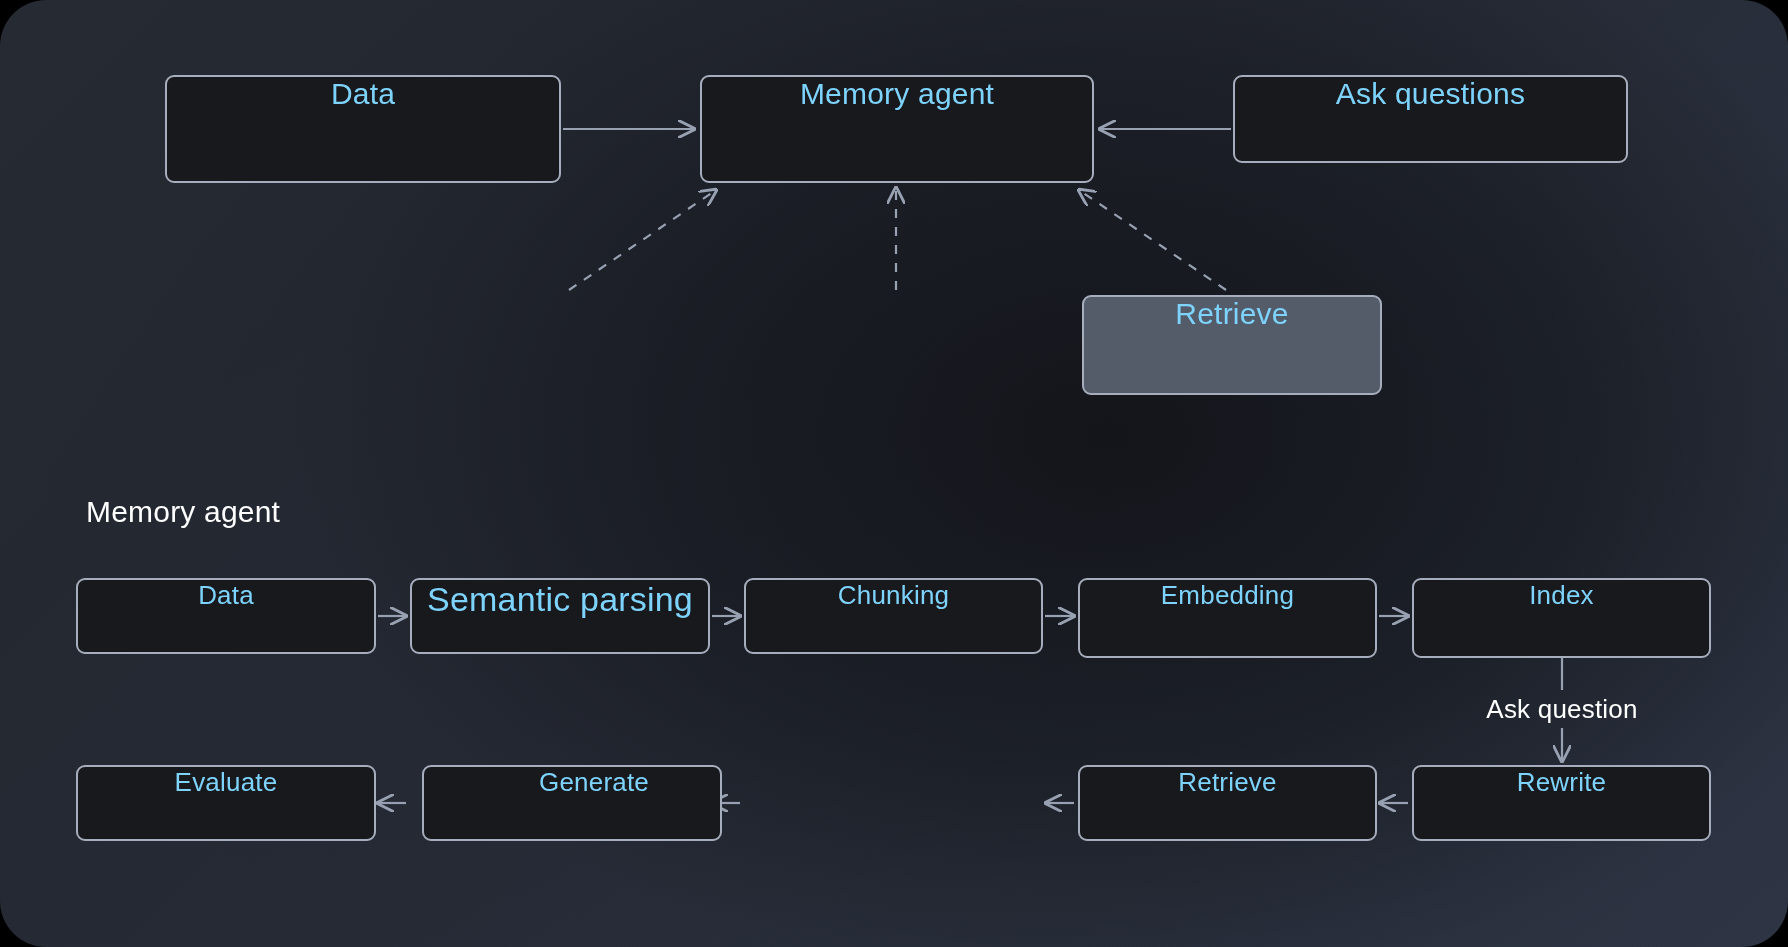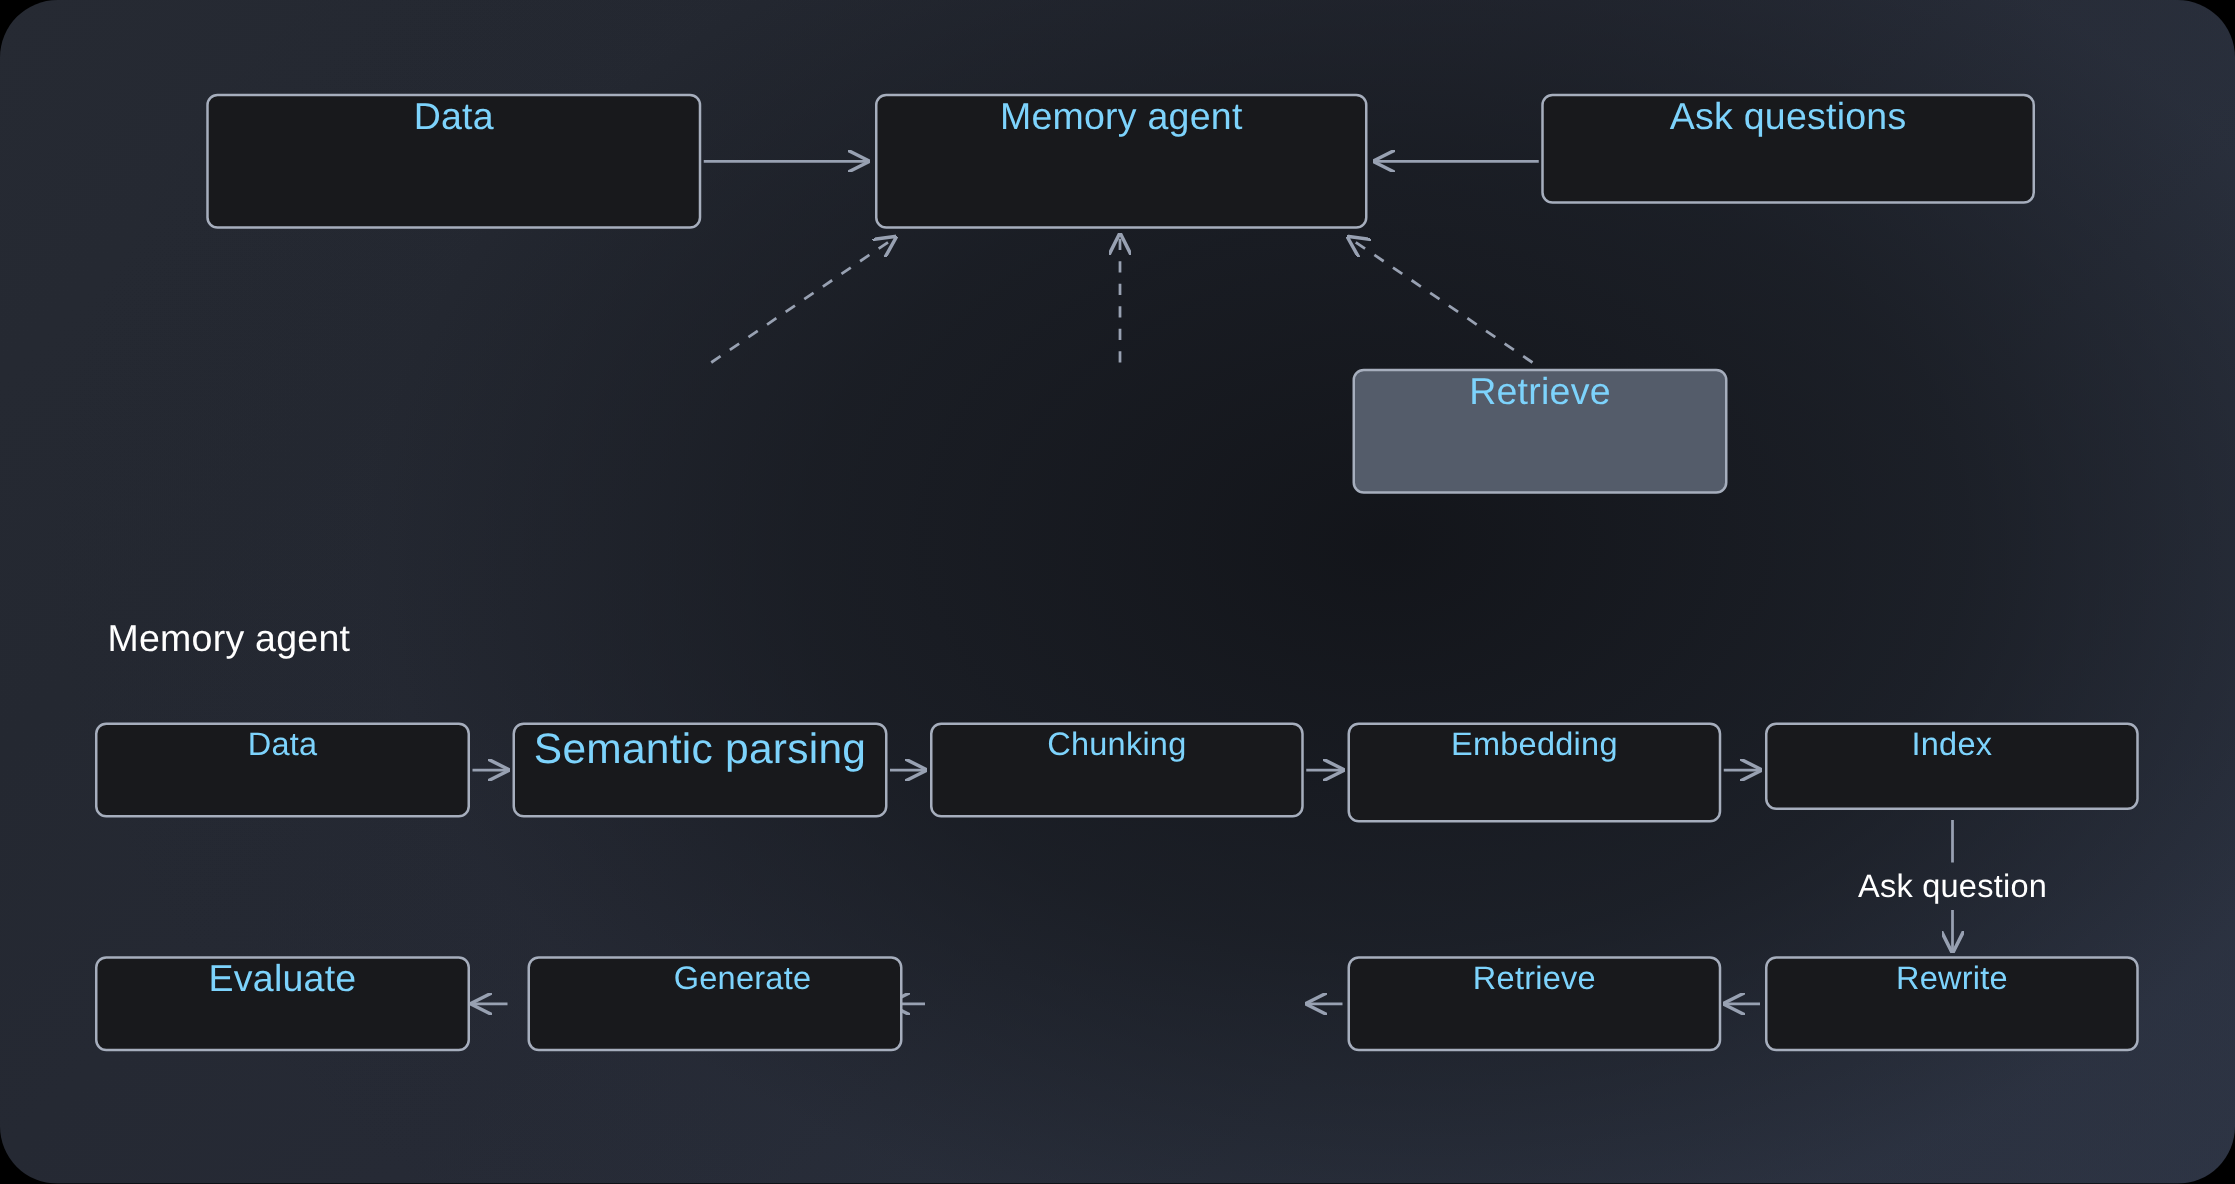--- a/index.html
+++ b/index.html
@@ -132,27 +132,27 @@
   </div>
 
   <div class="node dark" style="left:744px; top:578px; width:299px; height:76px; font-size:26px;">
     <span>Chunking</span>
   </div>
 
   <div class="node dark" style="left:1078px; top:578px; width:299px; height:80px; font-size:26px;">
     <span>Embedding</span>
   </div>
 
-  <div class="node dark" style="left:1412px; top:578px; width:299px; height:70px; font-size:26px;">
+  <div class="node dark" style="left:1412px; top:578px; width:299px; height:80px; font-size:26px;">
     <span>Index</span>
   </div>
 
   <div class="edge-label" style="left:1562px; top:709px; transform:translate(-50%,-50%); font-size:26px;">Ask question</div>
 
-  <div class="node dark" style="left:76px; top:765px; width:300px; height:76px; font-size:30px;">
+  <div class="node dark" style="left:76px; top:765px; width:300px; height:76px; font-size:26px;">
     <span>Evaluate</span>
   </div>
 
   <div class="node dark" style="left:422px; top:765px; width:300px; height:76px; font-size:26px;padding-left:44px;">
     <span>Generate</span>
   </div>
 
 
   <div class="node dark" style="left:1078px; top:765px; width:299px; height:76px; font-size:26px;">
     <span>Retrieve</span>

